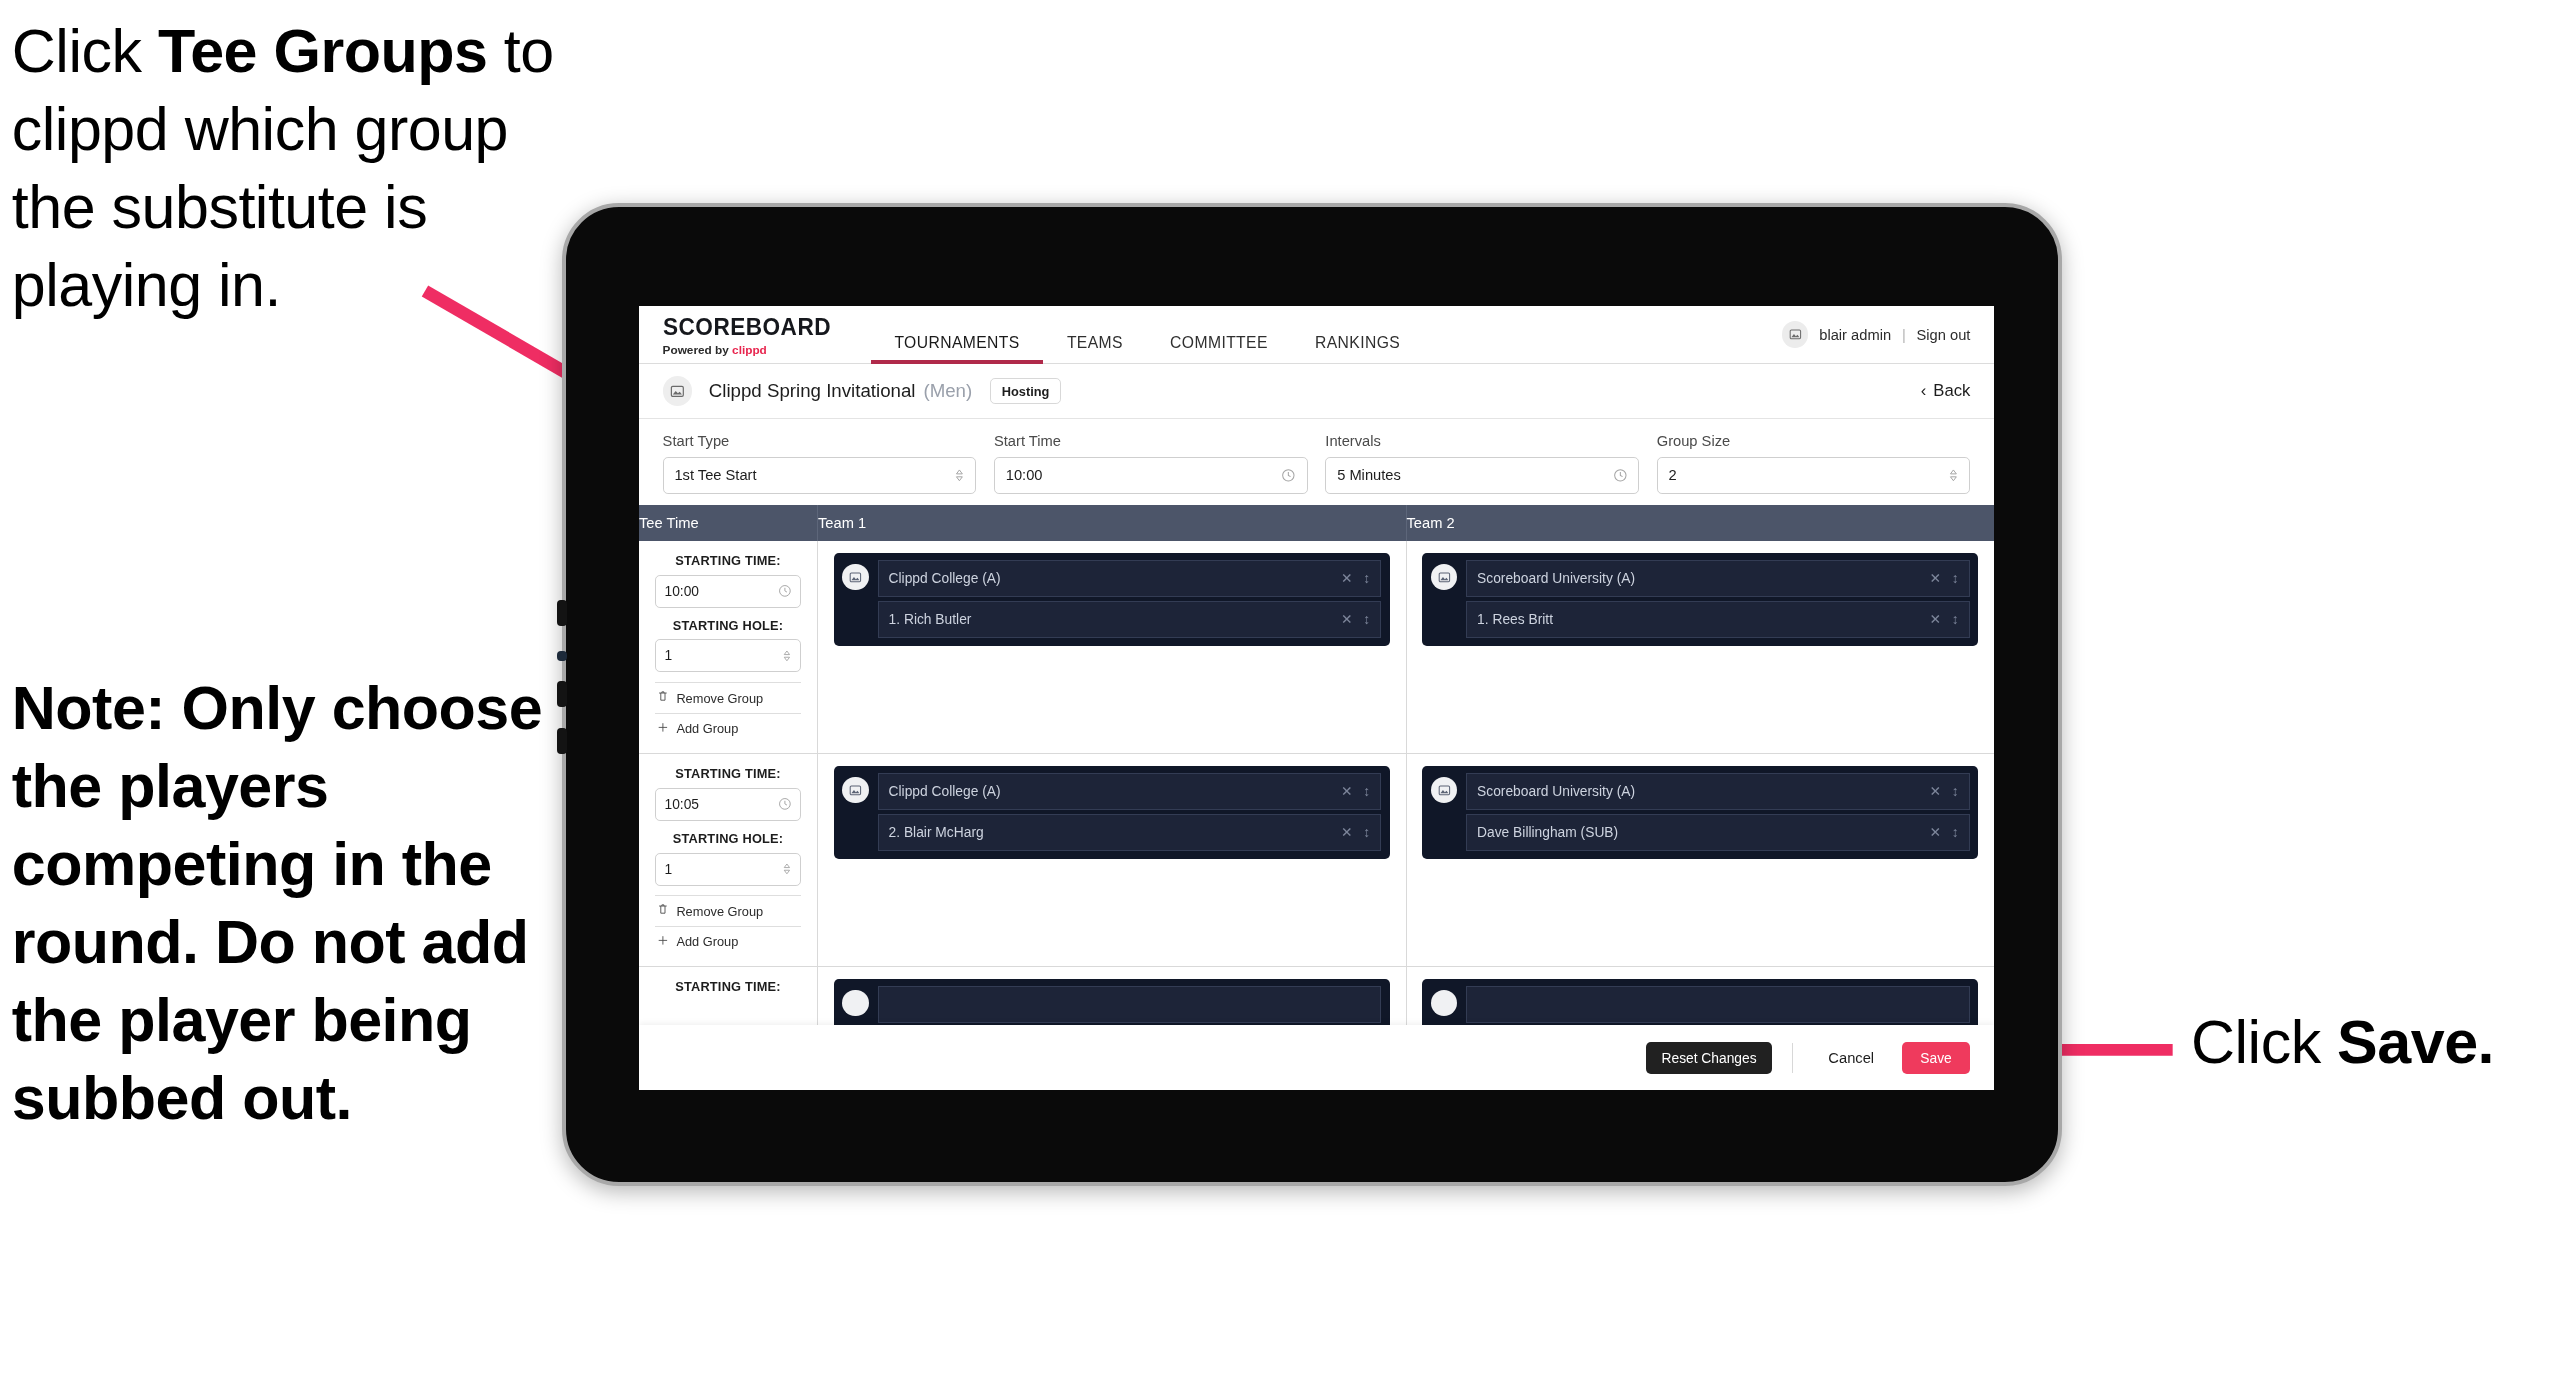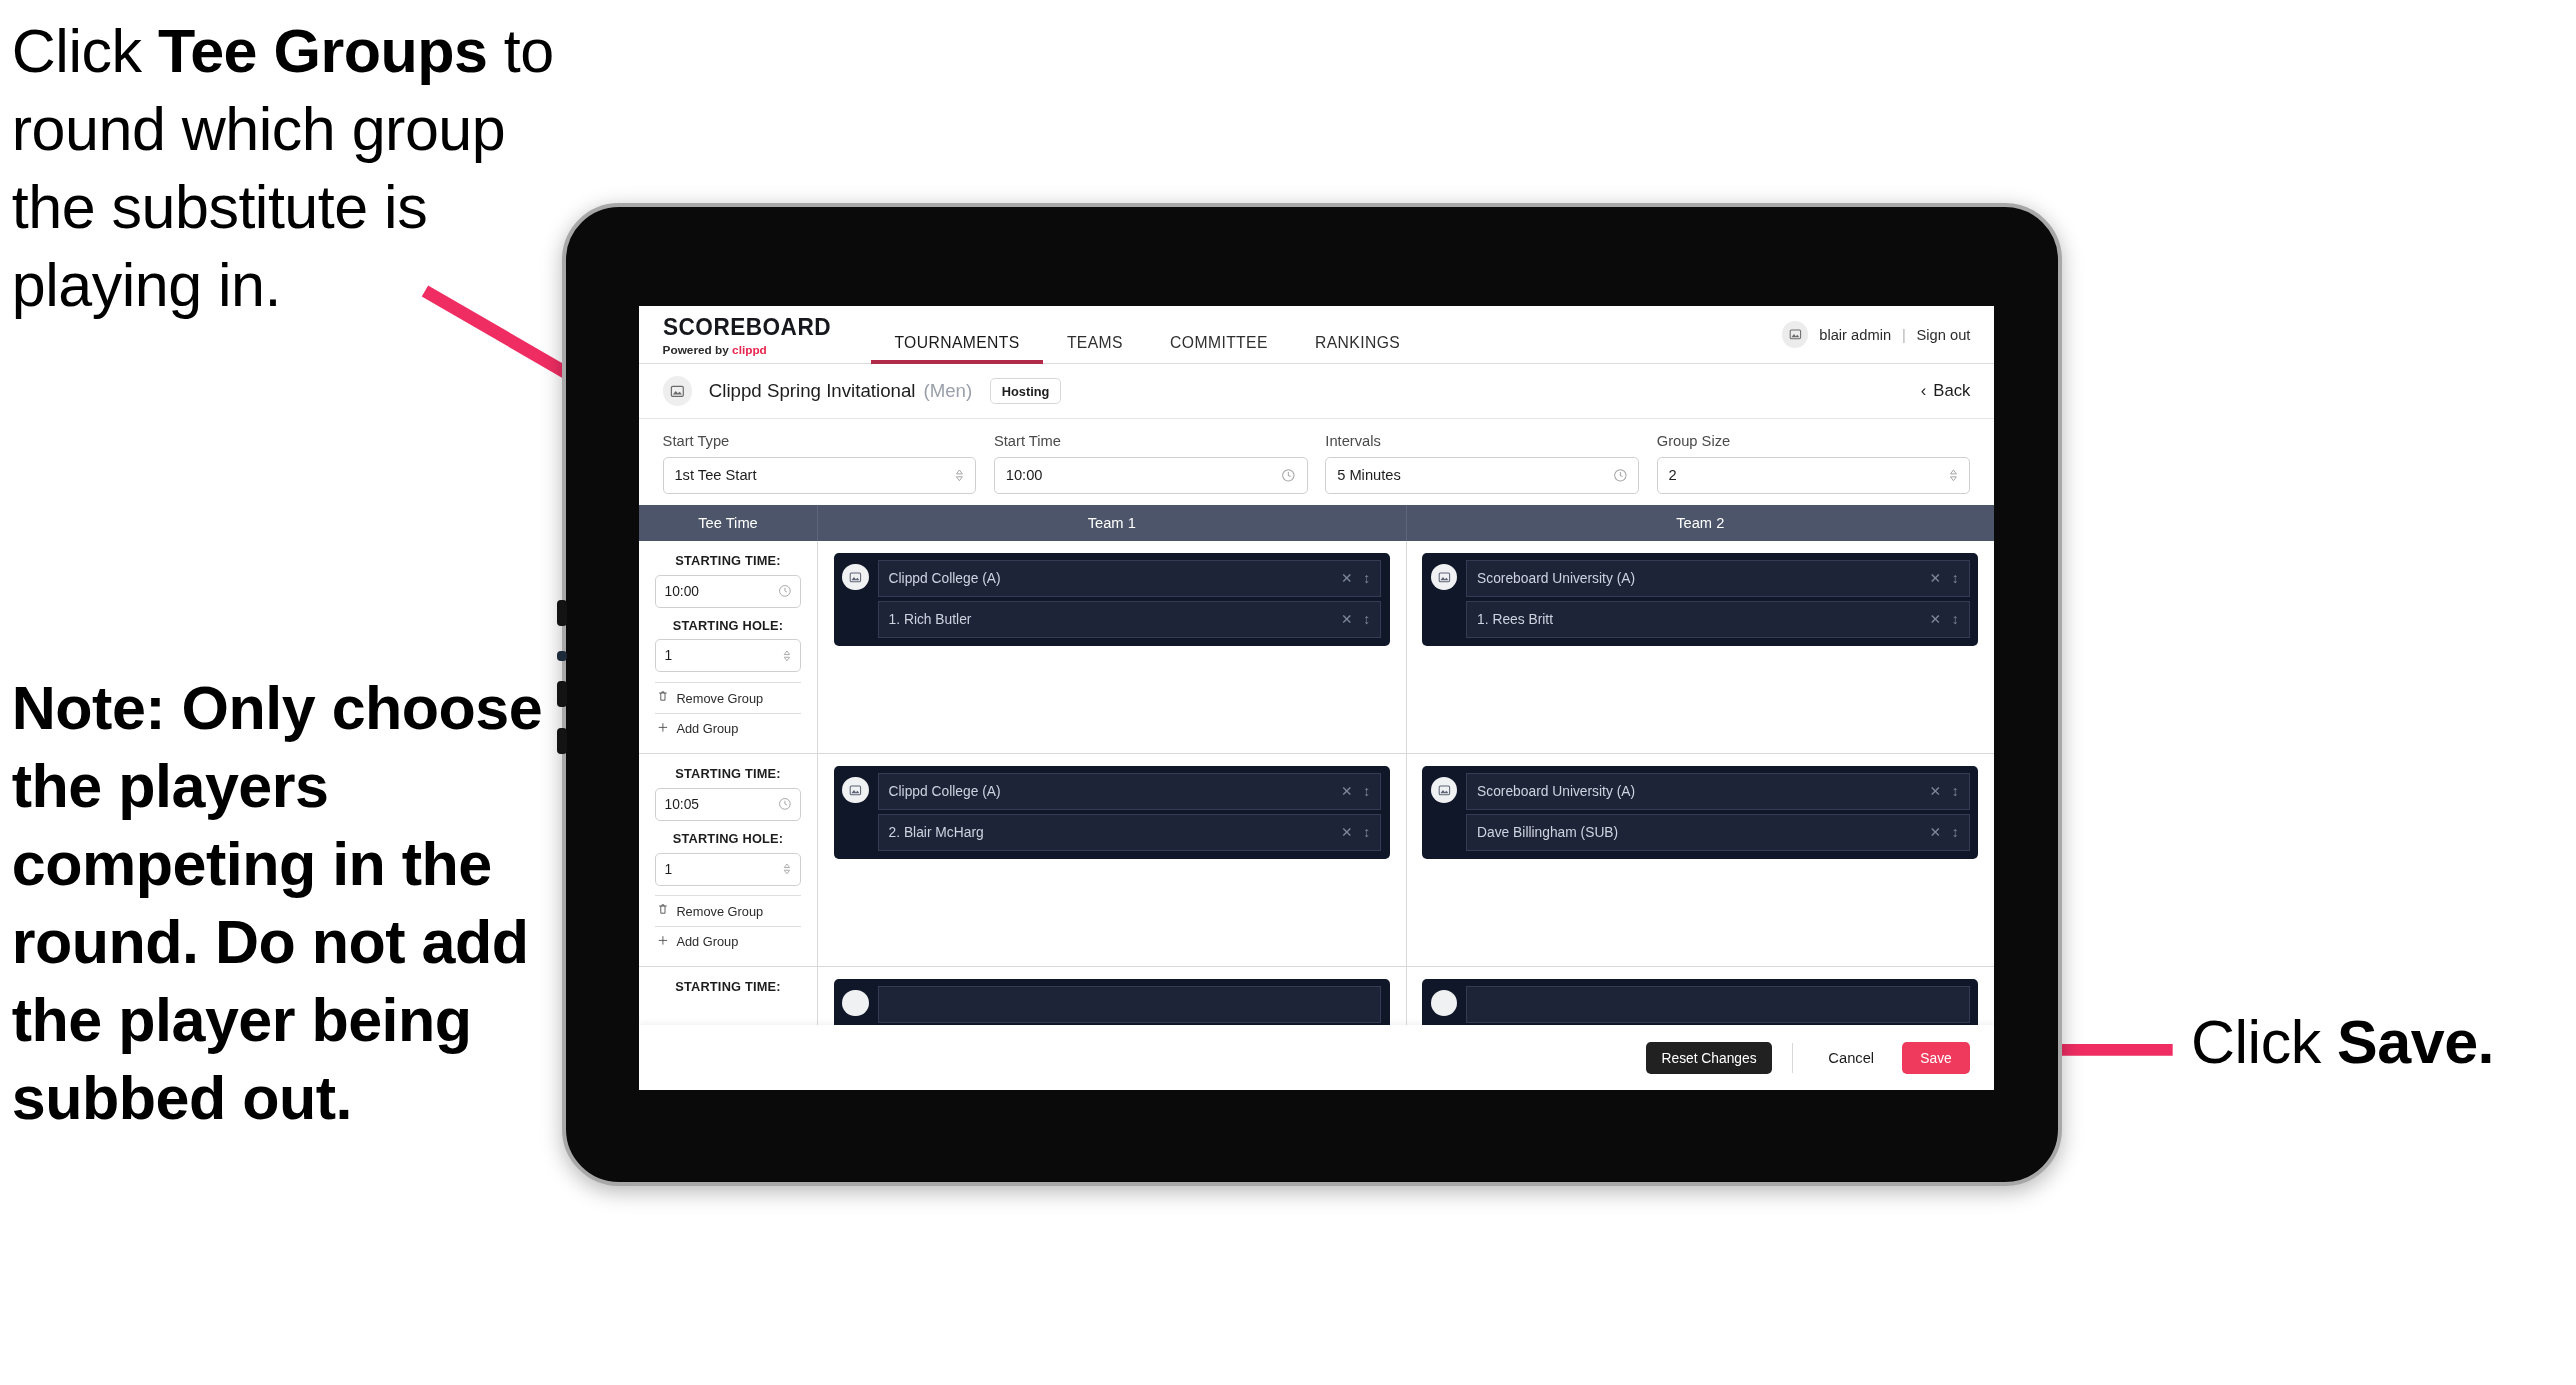--- a/index.html
+++ b/index.html
@@ -119,21 +119,21 @@
     height:37px; border:1px solid #cfcfcf; border-radius:4.9px; background:#fff;
     display:flex; align-items:center; padding: 0 10.8px;
     font-size:14.7px; color:#1d1d1d; cursor:pointer;
   }
   .field-ctl .val { flex:1; }
   .ctl-icon { opacity:0.62; display:flex; align-items:center; }
 
   
   #tbl-head { display:flex; background:#4c5569; }
   .th {
-    color:#fff; font-size:14.7px; text-align:center; padding:9.8px 0;
+    color:#fff; font-size:14.7px; padding:9.8px 0;
     border-right:1px solid #5d667a;
   }
   .th:last-child { border-right:none; }
   .col-tee { width:179px; flex:none; }
   .col-team { flex:1; }
 
   .grp-row { display:flex; border-bottom:1px solid #d9d9d9; }
   .tee-cell {
     width:179px; flex:none; border-right:1px solid #d9d9d9;
     padding: 11.8px 15.7px 9.8px 15.7px; text-align:center;
@@ -189,21 +189,21 @@
     padding:8.8px 18.7px; font-size:13.8px; margin-left:11.8px; cursor:pointer;
   }
   .clip-area { position:absolute; left:0; right:0; top:0; bottom:0; overflow:hidden; }
 </style>
 </head>
 <body>
 
 <div id="stage">
 
   <div class="annot" id="annot-top">
-    <span>Click </span><b>Tee Groups</b><span> to round which group the substitute is playing in.</span>
+    <span>Click </span><b>Tee Groups</b><span> to clippd which group the substitute is playing in.</span>
   </div>
 
   <div class="annot" id="annot-note">Note: Only choose the players competing in the round. Do not add the player being subbed out.</div>
 
   <div class="annot" id="annot-save">
     <span>Click </span><b>Save.</b>
   </div>
 
   <svg class="arrow-svg" viewBox="0 0 2620 1409">
     <defs>

